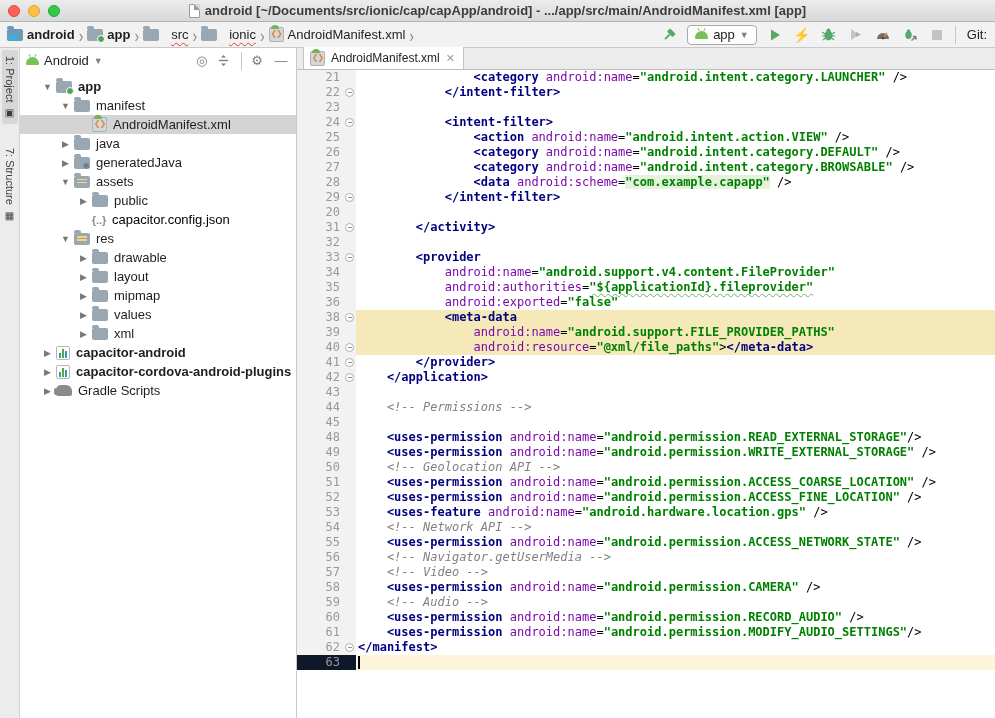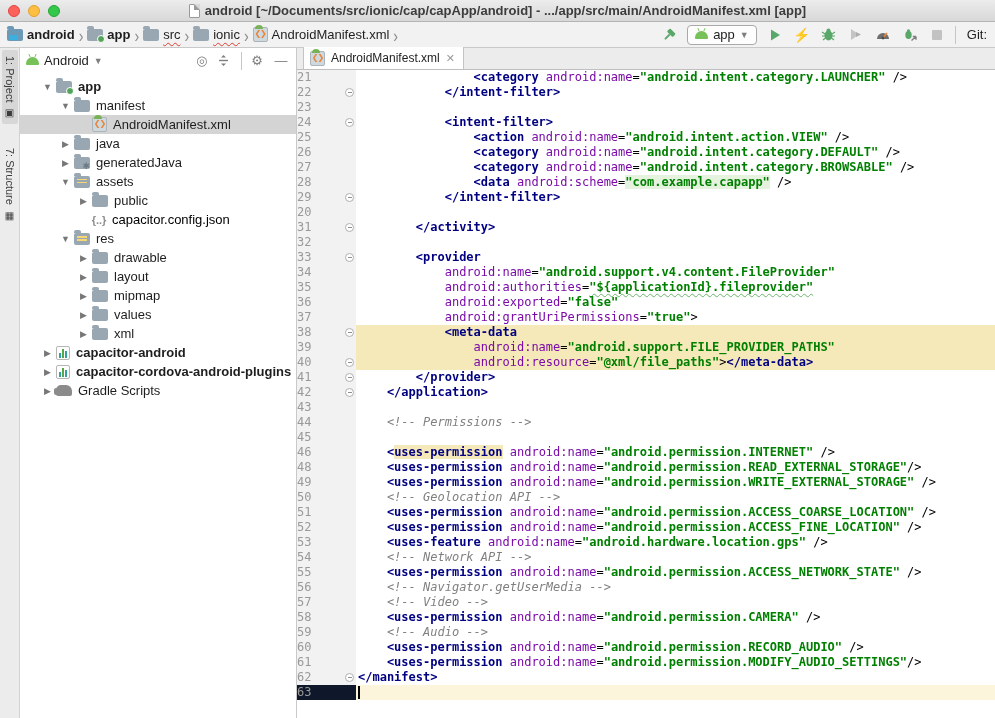--- a/index.html
+++ b/index.html
@@ -18,21 +18,21 @@
     display:flex; justify-content:center; align-items:center; gap:5px; pointer-events:none; }
   .doc-icon { width:11px; height:14px; background:#fff; border:1px solid #9a9a9a; border-radius:1px; position:relative; display:inline-block; }
   .doc-icon:before { content:""; position:absolute; right:-1px; top:-1px; border:3px solid #d8d8d8; border-left-color:#9a9a9a; border-bottom-color:#9a9a9a; }
 
   
   .navbar { height:26px; background:#f2f2f2; border-bottom:1px solid #c9c9c9; display:flex; align-items:center; padding:0 6px; }
   .crumbs { display:flex; align-items:center; flex:1; min-width:0; }
   .crumb { display:flex; align-items:center; gap:4px; padding:0 1px; cursor:default; }
   .crumb .lbl { font-size:13px; }
   .crumb .lbl.bold { font-weight:bold; }
-  .crumb .lbl.err { text-decoration: underline wavy #e03c31 1px; text-underline-offset:3px; }
+  .crumb .lbl.err { text-decoration: underline wavy #e03c31 1px; text-underline-offset:3px;margin-left:8px; }
   .chev { color:#8c8c8c; font-size:14px; margin:0 3px; transform:scaleY(1.3); }
   .folder { width:16px; height:12px; background:#98a7b2; border-radius:2px; position:relative; display:inline-block; }
   .folder:before { content:""; position:absolute; top:-3px; left:0; width:7px; height:3px; background:#98a7b2; border-radius:2px 2px 0 0; }
   .folder.res:after { content:""; position:absolute; left:3px; top:3px; right:3px; height:6px;
     background:repeating-linear-gradient(#f7d774 0 1.5px, transparent 1.5px 3px); }
   .folder.gear-f:after { content:"✱"; position:absolute; right:0px; bottom:-2px; font-size:9px; color:#6d7b86; }
   .folder.mod:after, .folder.green-dot:after { content:""; position:absolute; right:-2px; bottom:-2px; width:6px; height:6px; border-radius:50%; background:#53a45a; border:1px solid #fff; }
   .folder.proj { background:#6c99b5; }
   .folder.proj:before { background:#6c99b5; }
   .folder.proj:after { content:""; position:absolute; left:2px; bottom:1px; width:9px; height:5px; background:#3bb0e0; border-radius:1px; }
@@ -78,21 +78,21 @@
   .elephant:before { content:""; position:absolute; left:-2px; top:3px; width:4px; height:7px; background:#8b8b8b; border-radius:2px; }
 
   
   .editor { flex:1; display:flex; flex-direction:column; min-width:0; }
   .tabbar { height:22px; background:#ececec; border-bottom:1px solid #bfbfbf; display:flex; align-items:flex-end; }
   .etab { height:22px; background:#fff; border-right:1px solid #c4c4c4; border-left:1px solid #c4c4c4; display:flex; align-items:center; gap:6px; padding:0 8px 0 6px; font-size:12px; margin-left:6px; cursor:default; }
   .etab .close { color:#9a9a9a; font-size:11px; cursor:pointer; }
   .code-area { flex:1; background:#fff; position:relative; overflow:hidden;
     font-family:"DejaVu Sans Mono", monospace; font-size:12px; line-height:15px; }
   .cline { display:flex; height:15px; white-space:pre; }
-  .gut { width:59px; flex:none; background:#f2f2f2; color:#999; text-align:left; padding-right:16px; position:relative; user-select:none; }
+  .gut { width:59px; flex:none; background:#f2f2f2; color:#999; text-align:right; padding-right:16px; position:relative; user-select:none; }
   .gut .fold { position:absolute; right:2px; top:2.5px; width:9px; height:9px; border:1px solid #b0b0b0; border-radius:50%; background:#fff; }
   .gut .fold:before { content:""; position:absolute; left:1.5px; right:1.5px; top:3px; height:1px; background:#8f8f8f; }
   .ctext { flex:1; padding-left:2px; }
   .cline.bg-y .ctext { background:#f6e9b9; }
   .cline.bg-caret .ctext { background:#fcf5dc; }
   .cline.bg-caret .gut { background:#0f172a; }
   .s-tag { color:#000080; font-weight:bold; }
   .s-attr { color:#7a0ba8; }
   .s-val { color:#008000; font-weight:bold; }
   .s-val-g { color:#008000; font-weight:bold; background:#e4f2de; }
@@ -383,30 +383,28 @@
         <div class="cline"><span class="gut">27</span><span class="ctext"><span class="s-tag">                &lt;category </span><span class="s-attr">android:name</span><span class="s-plain">=</span><span class="s-val">"android.intent.category.BROWSABLE"</span><span class="s-plain"> /&gt;</span></span></div>
         <div class="cline"><span class="gut">28</span><span class="ctext"><span class="s-tag">                &lt;data </span><span class="s-attr">android:scheme</span><span class="s-plain">=</span><span class="s-val-g">"com.example.capapp"</span><span class="s-plain"> /&gt;</span></span></div>
         <div class="cline"><span class="gut">29<span class="fold"></span></span><span class="ctext"><span class="s-tag">            &lt;/intent-filter&gt;</span></span></div>
         <div class="cline"><span class="gut">20</span><span class="ctext"></span></div>
         <div class="cline"><span class="gut">31<span class="fold"></span></span><span class="ctext"><span class="s-tag">        &lt;/activity&gt;</span></span></div>
         <div class="cline"><span class="gut">32</span><span class="ctext"></span></div>
         <div class="cline"><span class="gut">33<span class="fold"></span></span><span class="ctext"><span class="s-tag">        &lt;provider</span></span></div>
         <div class="cline"><span class="gut">34</span><span class="ctext"><span class="s-plain">            </span><span class="s-attr">android:name</span><span class="s-plain">=</span><span class="s-val">"android.support.v4.content.FileProvider"</span></span></div>
         <div class="cline"><span class="gut">35</span><span class="ctext"><span class="s-plain">            </span><span class="s-attr">android:authorities</span><span class="s-plain">=</span><span class="s-val-w">"${applicationId}.fileprovider"</span></span></div>
         <div class="cline"><span class="gut">36</span><span class="ctext"><span class="s-plain">            </span><span class="s-attr">android:exported</span><span class="s-plain">=</span><span class="s-val">"false"</span></span></div>
-        <div class="cline"><span class="gut">37</span><span class="ctext"><span class="s-plain">            </span><span class="s-attr">android:grantUriPermissions</span><span class="s-plain">=</span><span class="s-val">"true"</span><span class="s-plain">&gt;</span></span></div>
         <div class="cline bg-y"><span class="gut">38<span class="fold"></span></span><span class="ctext"><span class="s-tag">            &lt;meta-data</span></span></div>
         <div class="cline bg-y"><span class="gut">39</span><span class="ctext"><span class="s-plain">                </span><span class="s-attr">android:name</span><span class="s-plain">=</span><span class="s-val">"android.support.FILE_PROVIDER_PATHS"</span></span></div>
         <div class="cline bg-y"><span class="gut">40<span class="fold"></span></span><span class="ctext"><span class="s-plain">                </span><span class="s-attr">android:resource</span><span class="s-plain">=</span><span class="s-val">"@xml/file_paths"</span><span class="s-plain">&gt;</span><span class="s-tag">&lt;/meta-data&gt;</span></span></div>
         <div class="cline"><span class="gut">41<span class="fold"></span></span><span class="ctext"><span class="s-tag">        &lt;/provider&gt;</span></span></div>
         <div class="cline"><span class="gut">42<span class="fold"></span></span><span class="ctext"><span class="s-tag">    &lt;/application&gt;</span></span></div>
         <div class="cline"><span class="gut">43</span><span class="ctext"></span></div>
         <div class="cline"><span class="gut">44</span><span class="ctext"><span class="s-com">    &lt;!-- Permissions --&gt;</span></span></div>
         <div class="cline"><span class="gut">45</span><span class="ctext"></span></div>
-        <div class="cline"><span class="gut">46</span><span class="ctext"><span class="s-tag">    &lt;</span><span class="s-tag-y">uses-permission</span><span class="s-plain"> </span><span class="s-attr">android:name</span><span class="s-plain">=</span><span class="s-val">"android.permission.INTERNET"</span><span class="s-plain"> /&gt;</span></span></div>
         <div class="cline"><span class="gut">48</span><span class="ctext"><span class="s-tag">    &lt;uses-permission </span><span class="s-attr">android:name</span><span class="s-plain">=</span><span class="s-val">"android.permission.READ_EXTERNAL_STORAGE"</span><span class="s-plain">/&gt;</span></span></div>
         <div class="cline"><span class="gut">49</span><span class="ctext"><span class="s-tag">    &lt;uses-permission </span><span class="s-attr">android:name</span><span class="s-plain">=</span><span class="s-val">"android.permission.WRITE_EXTERNAL_STORAGE"</span><span class="s-plain"> /&gt;</span></span></div>
         <div class="cline"><span class="gut">50</span><span class="ctext"><span class="s-com">    &lt;!-- Geolocation API --&gt;</span></span></div>
         <div class="cline"><span class="gut">51</span><span class="ctext"><span class="s-tag">    &lt;uses-permission </span><span class="s-attr">android:name</span><span class="s-plain">=</span><span class="s-val">"android.permission.ACCESS_COARSE_LOCATION"</span><span class="s-plain"> /&gt;</span></span></div>
         <div class="cline"><span class="gut">52</span><span class="ctext"><span class="s-tag">    &lt;uses-permission </span><span class="s-attr">android:name</span><span class="s-plain">=</span><span class="s-val">"android.permission.ACCESS_FINE_LOCATION"</span><span class="s-plain"> /&gt;</span></span></div>
         <div class="cline"><span class="gut">53</span><span class="ctext"><span class="s-tag">    &lt;uses-feature </span><span class="s-attr">android:name</span><span class="s-plain">=</span><span class="s-val">"android.hardware.location.gps"</span><span class="s-plain"> /&gt;</span></span></div>
         <div class="cline"><span class="gut">54</span><span class="ctext"><span class="s-com">    &lt;!-- Network API --&gt;</span></span></div>
         <div class="cline"><span class="gut">55</span><span class="ctext"><span class="s-tag">    &lt;uses-permission </span><span class="s-attr">android:name</span><span class="s-plain">=</span><span class="s-val">"android.permission.ACCESS_NETWORK_STATE"</span><span class="s-plain"> /&gt;</span></span></div>
         <div class="cline"><span class="gut">56</span><span class="ctext"><span class="s-com">    &lt;!-- Navigator.getUserMedia --&gt;</span></span></div>
         <div class="cline"><span class="gut">57</span><span class="ctext"><span class="s-com">    &lt;!-- Video --&gt;</span></span></div>

